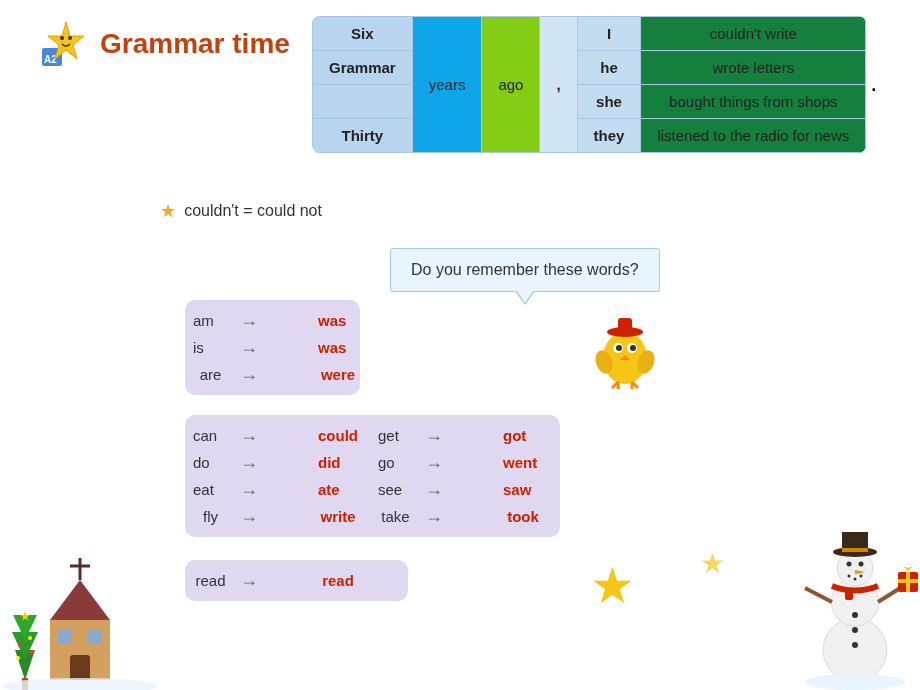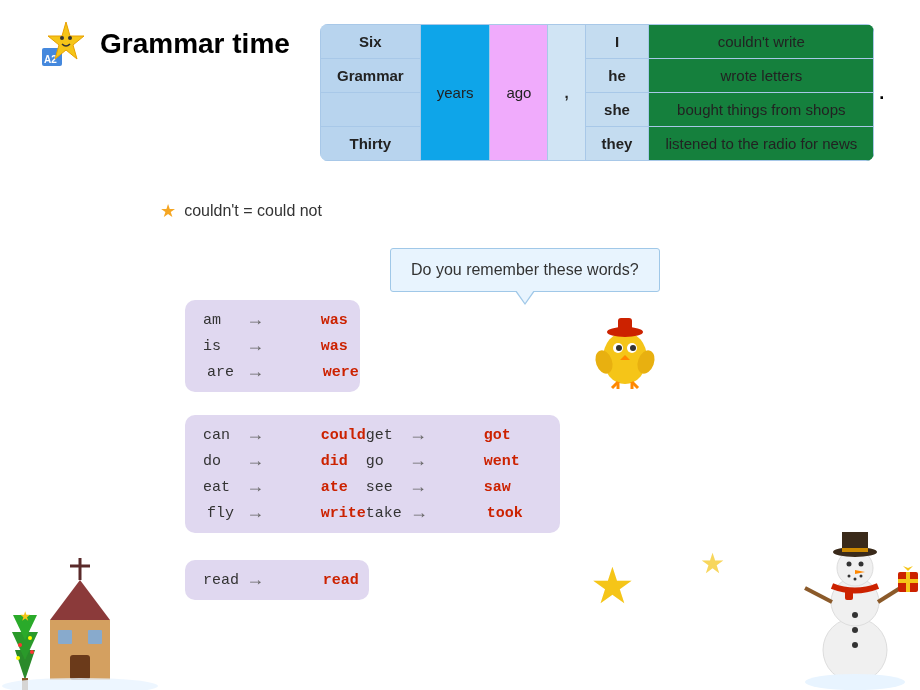--- a/index.html
+++ b/index.html
@@ -19,30 +19,29 @@
       padding: 18px 0 10px 40px;
     }
     .logo-icon {
       width: 52px;
       height: 52px;
       margin-right: 8px;
     }
     .title-text {
       font-size: 28px;
       font-weight: bold;
-      color: #000000;
+      color: #c2410c;
     }
 
     
     .grammar-table-wrapper {
       position: absolute;
       top: 16px;
-      left: 320px;
+      left: 312px;
       right: 20px;
-      margin-top: 8px;
     }
     .grammar-table {
       border-collapse: collapse;
       background: #cce0f5;
       border-radius: 8px;
       overflow: hidden;
     }
     .grammar-table td {
       padding: 8px 16px;
       font-size: 15px;
@@ -51,21 +50,21 @@
       text-align: center;
     }
     .grammar-table .col-number {
       background: #b8d4ee;
       font-weight: bold;
     }
     .grammar-table .col-years {
       background: #0ea5e9;
     }
     .grammar-table .col-ago {
-      background: #f0abfc;
+      background: #84cc16;
     }
     .grammar-table .col-comma {
       background: #d0e4f4;
       font-weight: bold;
     }
     .grammar-table .col-pronoun {
       background: #c4dcf0;
       font-weight: bold;
     }
     .grammar-table .col-phrase {
@@ -129,38 +128,37 @@
       border-style: solid;
       border-color: #e8f4fe transparent transparent transparent;
       z-index: 1;
     }
 
     
     .word-box {
       position: absolute;
       background: #e0d8f0;
       border-radius: 10px;
-      padding: 10px 18px;
+      padding: 10px 8px;
       font-size: 15px;
-      font-family: Liberation Mono, monospace;
     }
     .word-box-1 {
       top: 300px;
       left: 185px;
       width: 175px;
     }
     .word-box-2 {
       top: 415px;
       left: 185px;
       width: 375px;
     }
     .word-box-3 {
       top: 560px;
       left: 185px;
-      width: 184px;
+      width: 223px;
     }
 
     .word-row {
       display: flex;
       align-items: center;
       margin-bottom: 6px;
       gap: 12px;
     }
     .word-row:last-child { margin-bottom: 0; text-align: center; }
     .word-present {
@@ -321,21 +319,21 @@
     <span class="arrow">→</span>
     <span class="word-past">was</span>
   </div>
   <div class="word-row">
     <span class="word-present">are</span>
     <span class="arrow">→</span>
     <span class="word-past">were</span>
   </div>
 </div>
 
-<div class="word-box word-box-2" style="display:flex; ">
+<div class="word-box word-box-2" style="display:flex; gap:20px;">
   <div>
     <div class="word-row">
       <span class="word-present">can</span>
       <span class="arrow">→</span>
       <span class="word-past">could</span>
     </div>
     <div class="word-row">
       <span class="word-present">do</span>
       <span class="arrow">→</span>
       <span class="word-past">did</span>

